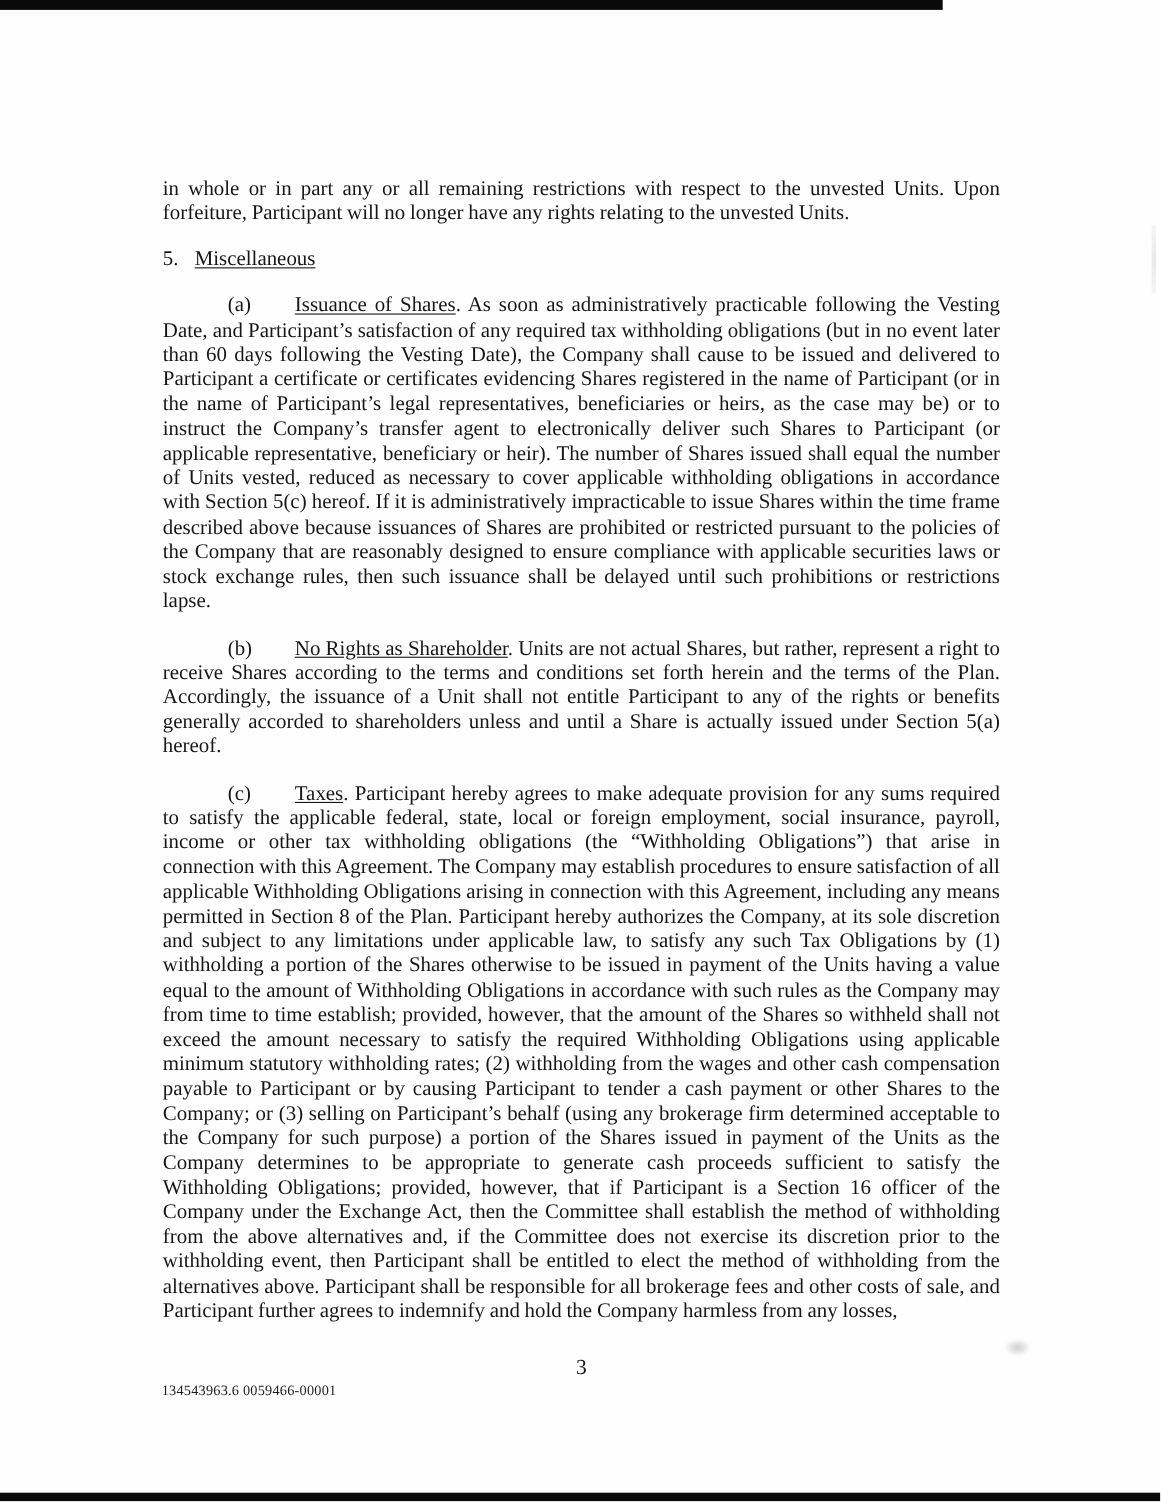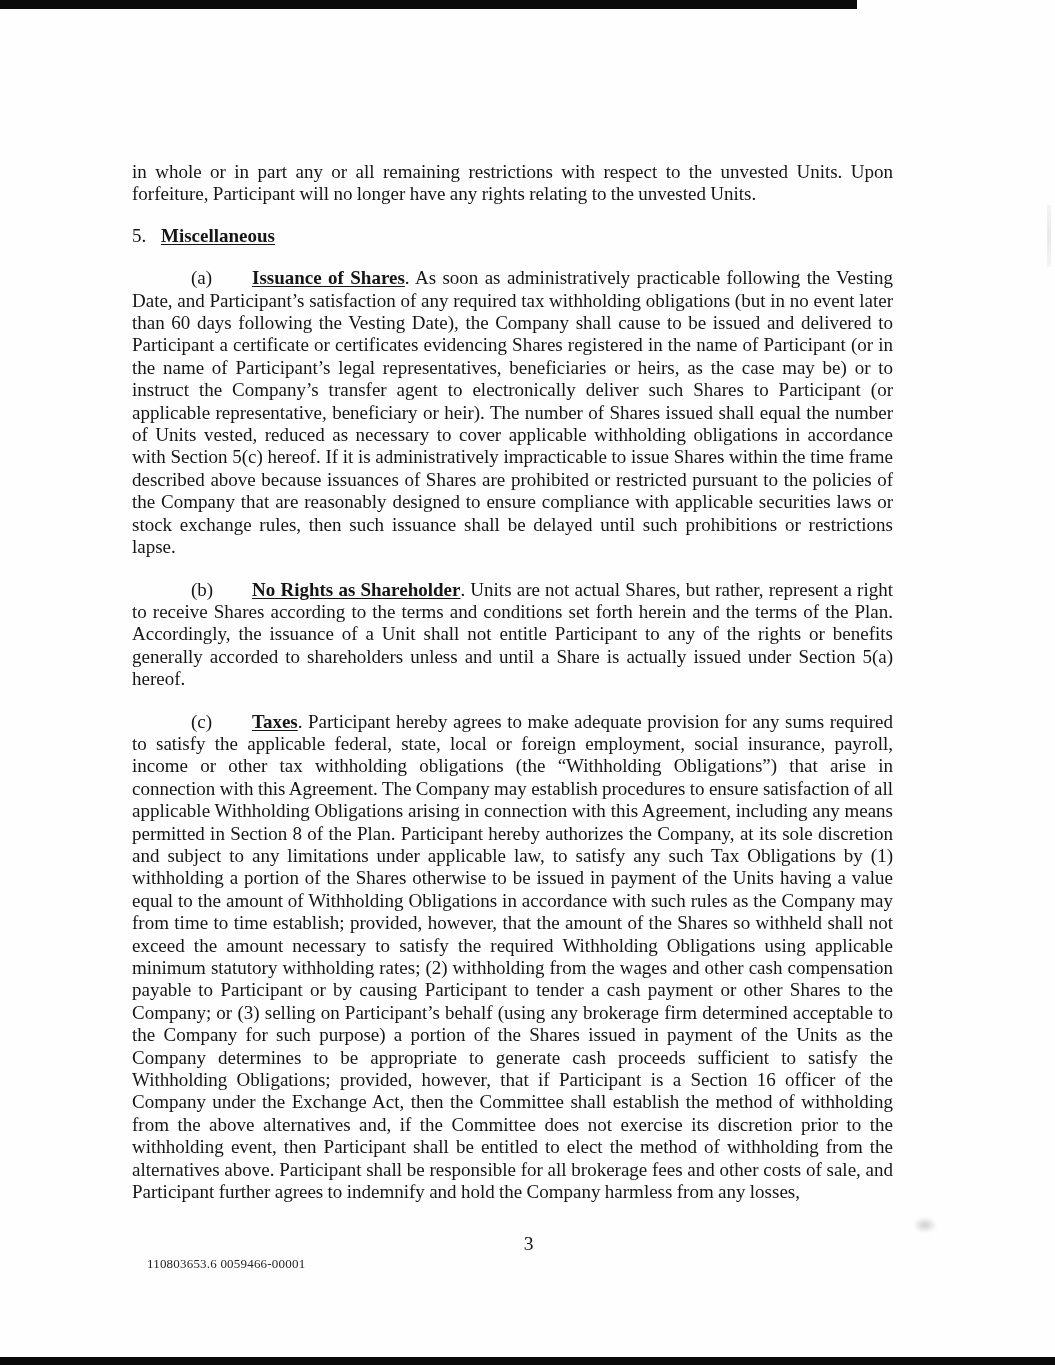--- a/index.html
+++ b/index.html
@@ -39,21 +39,21 @@
   .edge-streak {
     position: absolute;
     left: 1047px; top: 205px;
     width: 4px; height: 62px;
     background: linear-gradient(#f2f2f2, #e0e0e0, #f2f2f2);
     opacity: 0.7;
   }
   
   .content {
     position: absolute;
-    left: 132px;
+    left: 148px;
     top: 161px;
     width: 761px;
     font-size: 19px;
     line-height: 22.4px;
     word-spacing: -0.4px;
   }
   .content p {
     margin: 0;
     text-align: justify;
     text-align-last: left;
@@ -67,21 +67,21 @@
   .num-box {
     display: inline-block;
     width: 29px;
   }
   .indent { text-indent: 59px; }
   .label-box {
     display: inline-block;
     width: 61px;
     text-indent: 0;
   }
-  .u { text-decoration: underline; text-underline-offset: 2px; font-weight: bold; }
+  .u { text-decoration: underline; text-underline-offset: 2px; }
   .i { }
   
   .page-number {
     position: absolute;
     left: 148px; top: 1233px;
     width: 761px;
     text-align: center;
     font-size: 19.5px;
     line-height: 22px;
   }
@@ -110,20 +110,20 @@
     <p class="indent para-gap"><span class="label-box">(a)</span><span><span class="u">Issuance of Shares</span><span>.  As soon as administratively practicable following the Vesting Date, and Participant’s satisfaction of any required tax withholding obligations (but in no event later than 60 days following the Vesting Date), the Company shall cause to be issued and delivered to Participant a certificate or certificates evidencing Shares registered in the name of Participant (or in the name of Participant’s legal representatives, beneficiaries or heirs, as the case may be) or to instruct the Company’s transfer agent to electronically deliver such Shares to Participant (or applicable representative, beneficiary or heir).  The number of Shares issued shall equal the number of Units vested, reduced as necessary to cover applicable withholding obligations in accordance with Section 5(c) hereof.  If it is administratively impracticable to issue Shares within the time frame described above because issuances of Shares are prohibited or restricted pursuant to the policies of the Company that are reasonably designed to ensure compliance with applicable securities laws or stock exchange rules, then such issuance shall be delayed until such prohibitions or restrictions lapse.</span></span></p>
 
     <p class="indent para-gap"><span class="label-box">(b)</span><span><span class="u">No Rights as Shareholder</span><span>.  Units are not actual Shares, but rather, represent a right to receive Shares according to the terms and conditions set forth herein and the terms of the Plan.  Accordingly, the issuance of a Unit shall not entitle Participant to any of the rights or benefits generally accorded to shareholders unless and until a Share is actually issued under Section 5(a) hereof.</span></span></p>
 
     <p class="indent para-gap"><span class="label-box">(c)</span><span><span class="u">Taxes</span><span>.  Participant hereby agrees to make adequate provision for any sums required to satisfy the applicable federal, state, local or foreign employment, social insurance, payroll, income or other tax withholding obligations (the “</span><span class="i">Withholding Obligations</span><span>”) that arise in connection with this Agreement.  The Company may establish procedures to ensure satisfaction of all applicable Withholding Obligations arising in connection with this Agreement, including any means permitted in Section 8 of the Plan.  Participant hereby authorizes the Company, at its sole discretion and subject to any limitations under applicable law, to satisfy any such Tax Obligations by (1) withholding a portion of the Shares otherwise to be issued in payment of the Units having a value equal to the amount of Withholding Obligations in accordance with such rules as the Company may from time to time establish; </span><span class="i">provided, however</span><span>, that the amount of the Shares so withheld shall not exceed the amount necessary to satisfy the required Withholding Obligations using applicable minimum statutory withholding rates; (2) withholding from the wages and other cash compensation payable to Participant or by causing Participant to tender a cash payment or other Shares to the Company; or (3) selling on Participant’s behalf (using any brokerage firm determined acceptable to the Company for such purpose) a portion of the Shares issued in payment of the Units as the Company determines to be appropriate to generate cash proceeds sufficient to satisfy the Withholding Obligations; </span><span class="i">provided, however</span><span>, that if Participant is a Section 16 officer of the Company under the Exchange Act, then the Committee shall establish the method of withholding from the above alternatives and, if the Committee does not exercise its discretion prior to the withholding event, then Participant shall be entitled to elect the method of withholding from the alternatives above.  Participant shall be responsible for all brokerage fees and other costs of sale, and Participant further agrees to indemnify and hold the Company harmless from any losses,</span></span></p>
 
   </div>
 
   <div class="page-number">3</div>
 
-  <div class="control-number">110803653.6 0059466-00001</div>
+  <div class="control-number">134543963.6 0059466-00001</div>
 
   <div class="smudge"></div>
   <div class="edge-streak"></div>
 
   <div class="scan-bar-bottom"></div>
 
 </div>
 
 </body></html>

